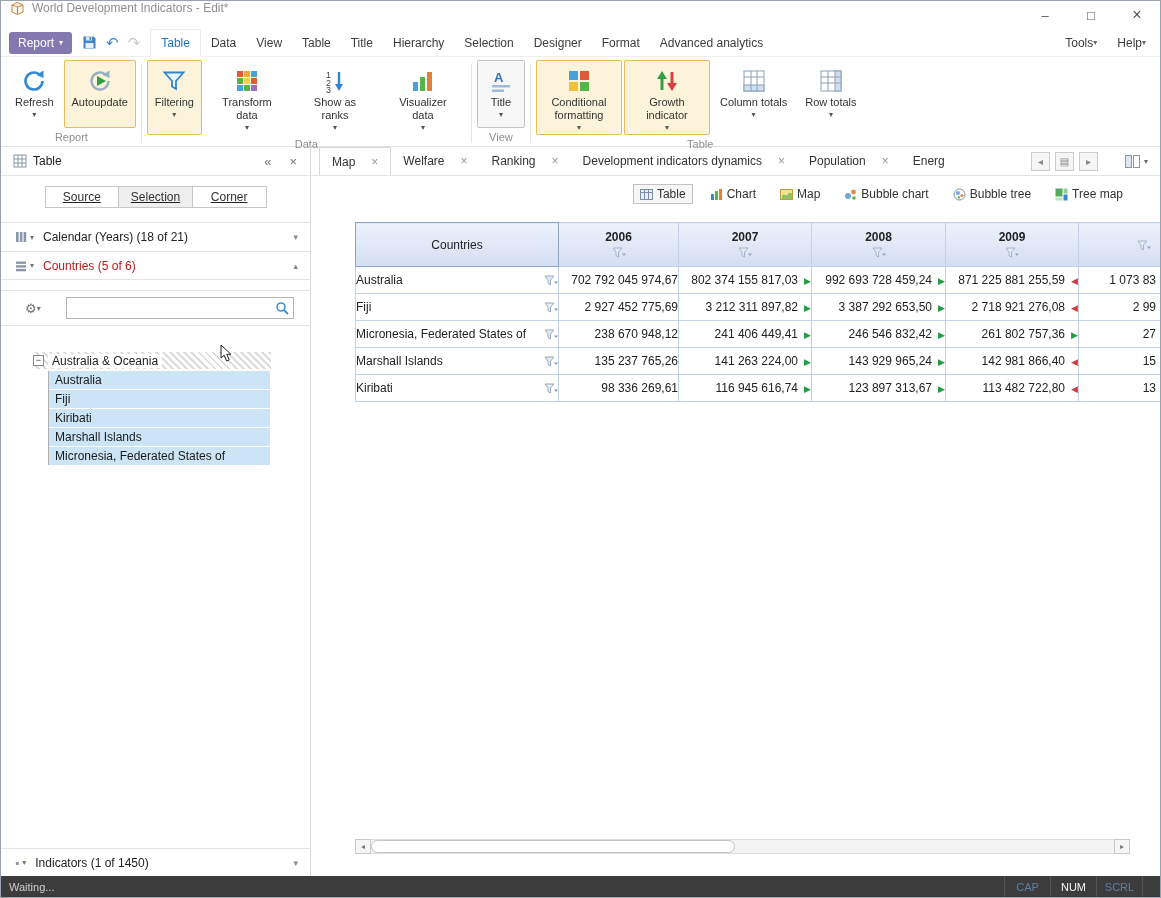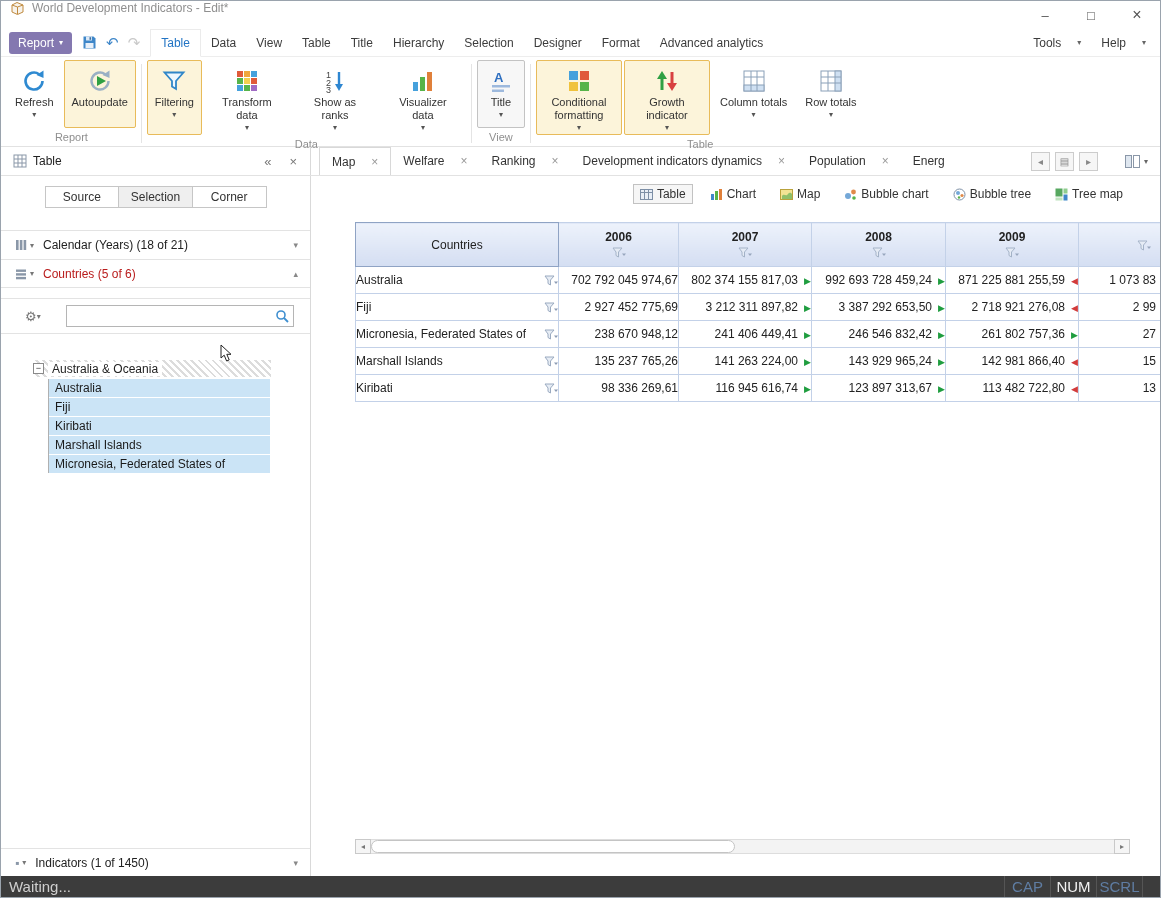--- a/index.html
+++ b/index.html
@@ -23,21 +23,21 @@
   .report-btn { align-self:center; background:#8478b0; color:#fff; border:none; border-radius:3px; font-size:12px; padding:4px 9px; display:flex; align-items:center; gap:5px; font-family:inherit; }
   .report-btn .dd { font-size:8px; }
   .qicons { display:flex; align-items:center; gap:9px; margin-left:10px; }
   .qico { display:flex; align-items:center; }
   .undo { color:#3f87c9; font-size:15px; line-height:1; }
   .redo { color:#c9c9c9; font-size:15px; line-height:1; }
   .mtabs { display:flex; margin-left:10px; align-items:stretch; }
   .mtab { display:flex; align-items:center; padding:0 10px; font-size:12px; color:#3c3c3c; }
   .mtab.active { color:#2274c4; background:#fff; border:1px solid #ebebeb; border-bottom:1px solid #fff; margin-bottom:-1px; }
   .mright { margin-left:auto; display:flex; gap:20px; font-size:12px; color:#3c3c3c; align-items:center; }
-  .mright .mitem { display:flex; align-items:center; gap:16px; }
+  .mright .mitem { display:flex; align-items:center; gap:0; }
   .mright .dd { font-size:8px; color:#666; }
 
   
   .ribbon { height:90px; display:flex; align-items:stretch; padding:3px 4px 0 6px; border-bottom:1px solid #e2e2e2; background:#fff; }
   .rgroup { display:flex; flex-direction:column; }
   .rbtns { display:flex; align-items:stretch; gap:2px; flex:1; }
   .rbtn { display:flex; flex-direction:column; align-items:center; justify-content:flex-start; padding:6px 7px 2px; border:1px solid transparent; border-radius:2px; min-width:48px; max-width:86px; }
   .rbtn .ricon { height:27px; display:flex; align-items:center; }
   .rlabel { font-size:11px; color:#333; text-align:center; line-height:1.2; margin-top:2px; }
   .rdd { font-size:8px; color:#555; line-height:1; margin-top:2px; }
@@ -59,21 +59,21 @@
   .strip-right { display:flex; align-items:center; gap:5px; padding-right:12px; }
   .snav { width:19px; height:19px; border:1px solid #ccc; background:#f6f6f6; color:#888; font-size:10px; display:flex; align-items:center; justify-content:center; }
   .layout-btn { display:flex; align-items:center; gap:4px; margin-left:22px; color:#666; }
   .layout-btn .dd { font-size:8px; }
 
   
   .bodyrow { display:flex; height:700px; background:#fff; }
 
   
   .sidebar { width:310px; flex:none; border-right:1px solid #d9d9d9; display:flex; flex-direction:column; background:#fff; }
-  .seg { display:flex; width:222px; margin:10px auto 8px; flex:none; }
+  .seg { display:flex; width:222px; margin:10px auto 0; flex:none;text-decoration:underline; }
   .seg button { flex:1; font-size:12px; padding:3px 0; background:#fff; border:1px solid #c6c6c6; color:#333; font-family:inherit; }
   .seg button + button { border-left:none; }
   .seg button.active { background:#efefef; }
   .dim-row { display:flex; align-items:center; height:29px; border-top:1px solid #e3e3e3; padding:0 12px 0 14px; flex:none; }
   .dim-row.first { margin-top:14px; }
   .dim-row.last { border-bottom:1px solid #e3e3e3; }
   .dim-ic { display:flex; margin-right:3px; }
   .dim-dd { font-size:8px; color:#777; margin-right:9px; }
   .dim-label { font-size:12px; color:#222; flex:1; }
   .dim-label.blue { color:#b91c1c; }
@@ -117,21 +117,21 @@
   .trend[data-trend="up"]::after { content:"▶"; color:#1f9d3f; font-size:9px; }
   .trend[data-trend="down"]::after { content:"◀"; color:#d23b3b; font-size:9px; }
 
   
   .hscroll { position:absolute; left:44px; right:30px; bottom:22px; height:15px; display:flex; align-items:stretch; }
   .sbtn { width:16px; border:1px solid #c9c9c9; background:#f5f5f5; color:#777; font-size:8px; display:flex; align-items:center; justify-content:center; }
   .track { flex:1; background:#f3f3f3; border-top:1px solid #ddd; border-bottom:1px solid #ddd; position:relative; }
   .thumb { position:absolute; left:0; top:0; bottom:0; width:49%; background:#fff; border:1px solid #c4c4c4; border-radius:7px; }
 
   
-  .statusbar { height:21px; background:#3c3c3c; display:flex; align-items:stretch; color:#cfcfcf; font-size:15px; }
+  .statusbar { height:21px; background:#3c3c3c; display:flex; align-items:stretch; color:#cfcfcf; font-size:11px; }
   .status-msg { display:flex; align-items:center; padding-left:8px; }
   .locks { margin-left:auto; display:flex; align-items:stretch; }
   .lock { width:46px; display:flex; align-items:center; justify-content:center; border-left:1px solid #555; color:#5f7da3; }
   .lock.on { color:#f2f2f2; }
   .locks .spacer { width:18px; border-left:1px solid #555; }
 
   .cursor { position:absolute; left:219px; top:343px; z-index:9; }
 </style>
 </head>
 <body>

